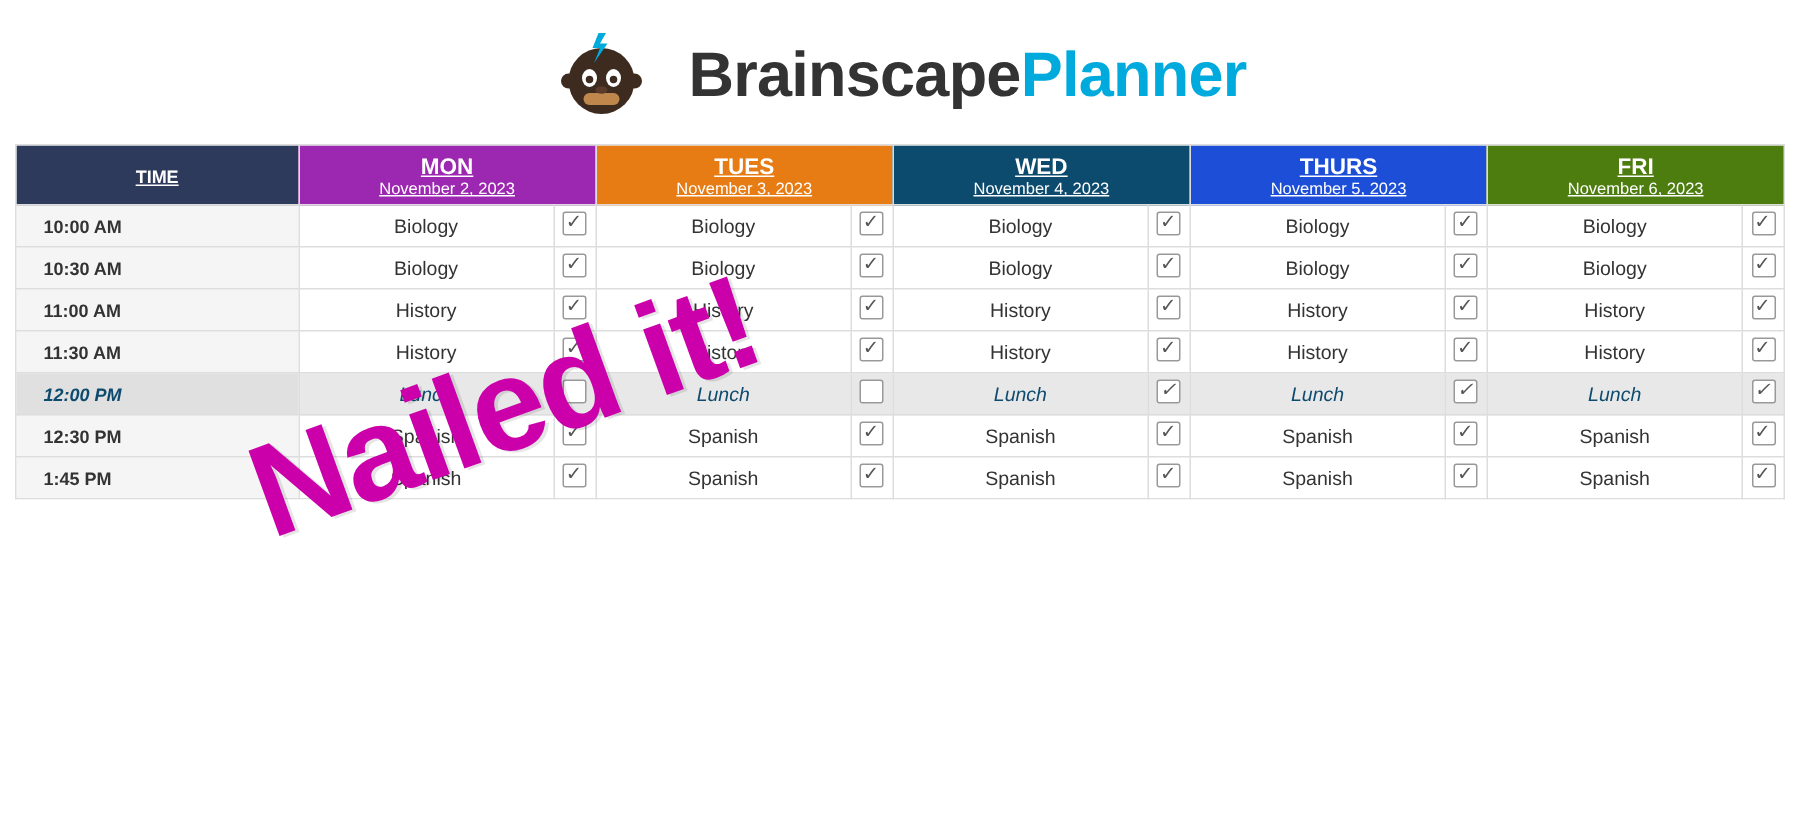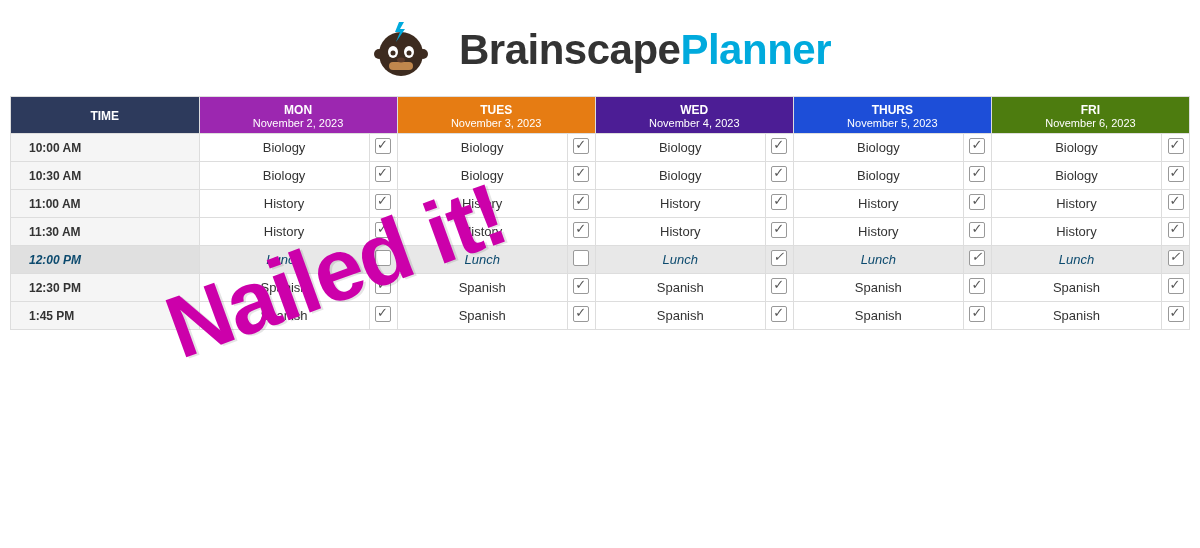--- a/index.html
+++ b/index.html
@@ -51,35 +51,36 @@
     }
 
     
     thead tr.day-row th {
       color: #fff;
       text-align: center;
       font-weight: 700;
       font-size: 12px;
       padding: 6px 4px 4px 4px;
       border: 1px solid #ddd;
+      text-decoration: underline;
     }
     thead tr.day-row th.time-header {
       background: #2d3a5c;
       color: #fff;
       font-size: 12px;
       font-weight: 700;
       border: 1px solid #ddd;
     }
     thead tr.day-row th.day-header-mon { background: #9c27b0; }
     thead tr.day-row th.day-header-tues { background: #e67c13; }
-    thead tr.day-row th.day-header-wed { background: #4c1d95; }
+    thead tr.day-row th.day-header-wed { background: #0c4a6e; }
     thead tr.day-row th.day-header-thurs { background: #1d4ed8; }
     thead tr.day-row th.day-header-fri { background: #4d7c0f; }
 
-    .day-label { font-size: 12px; font-weight: 700; display: block; }
+    .day-label { font-size: 15px; font-weight: 700; display: block; }
     .date-label { font-size: 11px; font-weight: 400; display: block; }
 
     
     tbody tr {
       border: 1px solid #ddd;
     }
     tbody tr td {
       border: 1px solid #ddd;
       padding: 6px 8px;
       text-align: center;

